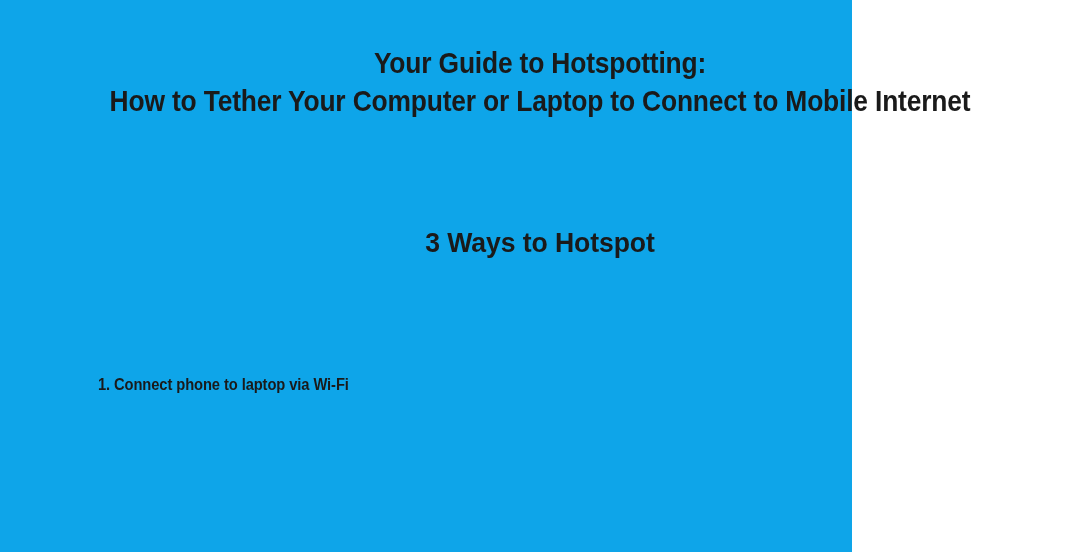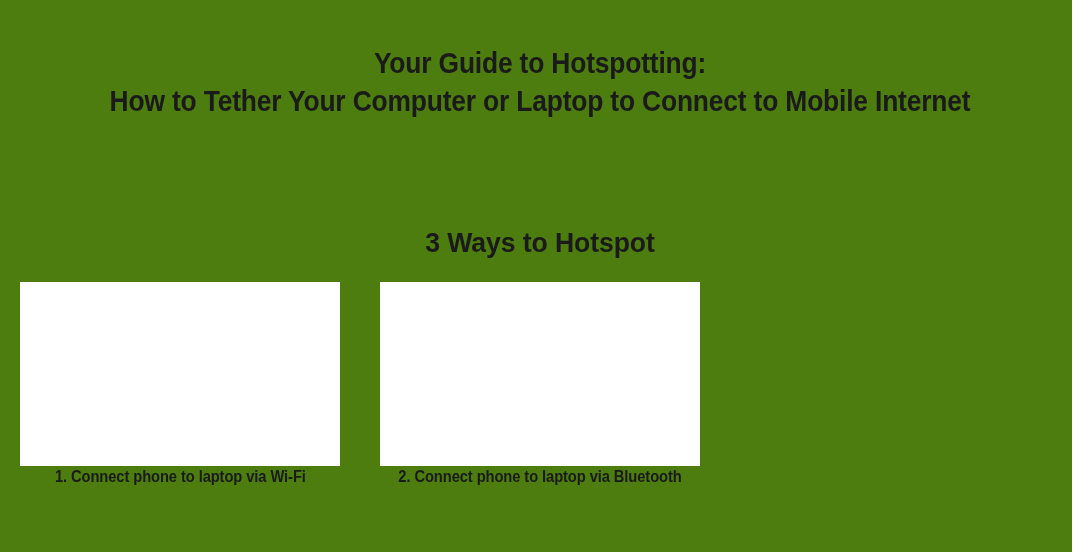--- a/index.html
+++ b/index.html
@@ -12,23 +12,23 @@
     height: 552px;
     background: #ffffff;
     font-family: "Liberation Sans", "DejaVu Sans", sans-serif;
     color: #1a1a1a;
     overflow: hidden;
     position: relative;
   }
 
   .page {
     position: relative;
-    width: 1072px;
+    width: 852px;
     height: 552px;
-    background: #4d7c0f;
+    background: #0ea5e9;
   }
 
   
   .headline {
     position: absolute;
     top: 44px;
     left: 0;
     width: 1080px;
     text-align: center;
   }
@@ -74,21 +74,21 @@
     width: 1080px;
     height: 236px;
     display: flex;
     flex-direction: row;
     align-items: flex-end;
   }
   .card {
     width: 360px;
     height: 236px;
     display: flex;
-    flex-direction: column;
+    flex-direction: row;
     justify-content: flex-end;
     align-items: center;
     box-sizing: border-box;
   }
   .card-media {
     width: 320px;
     flex: 1 1 auto;
     background: #ffffff;
     
   }
@@ -115,21 +115,17 @@
 
   <div class="section-title">3 Ways to Hotspot</div>
 
   <div class="cards">
 
     <div class="card">
       <div class="card-media"></div>
       <div class="card-caption">1. Connect phone to laptop via Wi-Fi</div>
     </div>
 
-    <div class="card">
-      <div class="card-media"></div>
-      <div class="card-caption">2. Connect phone to laptop via Bluetooth</div>
-    </div>
 
 
   </div>
 
 </div>
 
 </body></html>

